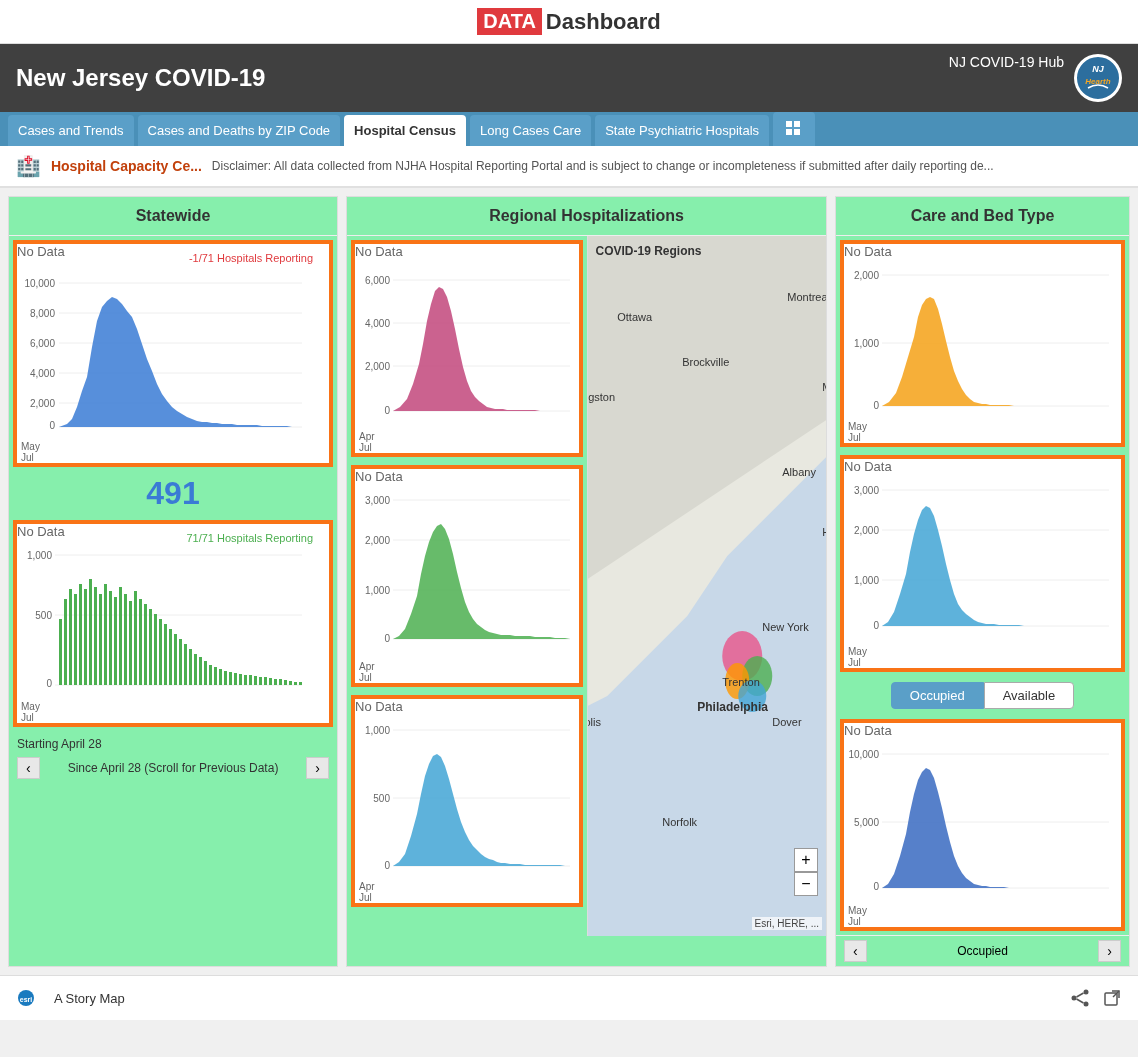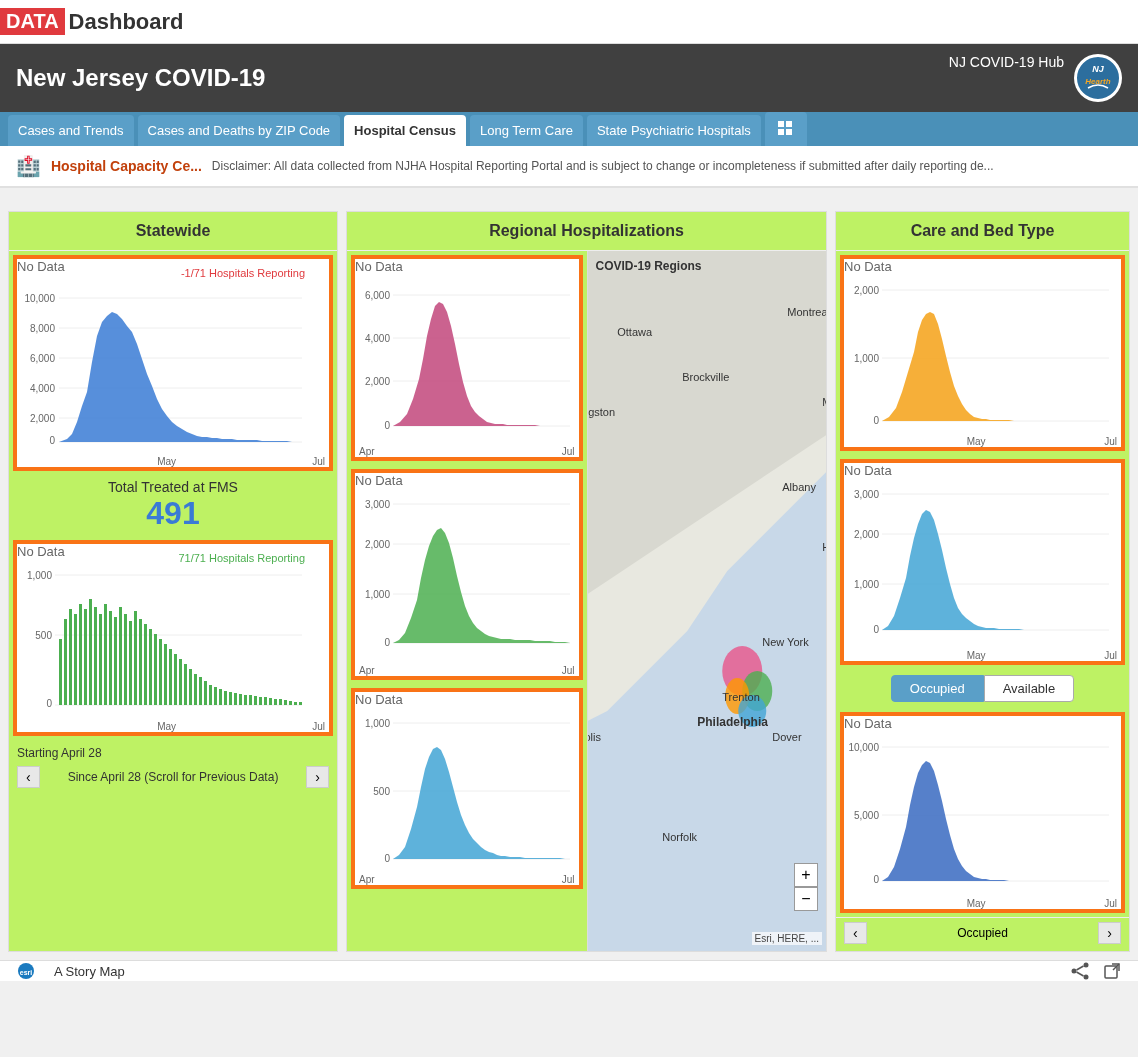--- a/index.html
+++ b/index.html
@@ -5,20 +5,21 @@
     * { box-sizing: border-box; margin: 0; padding: 0; }
     body { font-family: Arial, sans-serif; background: #f0f0f0; width: 1138px; min-height: 1057px; }
 
     
     .top-header {
       background: white;
       padding: 8px 0;
       display: flex;
       align-items: center;
       border-bottom: 1px solid #ddd;
+      justify-content: center;
     }
     .logo-data {
       background: #e03a3e;
       color: white;
       font-weight: bold;
       font-size: 20px;
       padding: 2px 6px;
       margin-right: 4px;
     }
     .logo-dashboard {
@@ -115,23 +116,22 @@
     .main-grid {
       display: grid;
       grid-template-columns: 330px 1fr 295px;
       gap: 0;
       padding: 8px;
       gap: 8px;
     }
 
     
     .panel {
-      background: #bef264;
+      background: #86efac;
       border: 1px solid #ddd;
-      margin-top: 15px;
     }
     .panel-header {
       text-align: center;
       font-weight: bold;
       font-size: 16px;
       padding: 10px;
       border-bottom: 1px solid #eee;
       color: #333;
     }
 
@@ -144,33 +144,34 @@
       position: relative;
     }
     .chart-no-data {
       font-size: 13px;
       color: #666;
       text-align: left;
     }
     .chart-reporting {
       position: absolute;
       top: 8px;
-      right: 24px;
+      right: 16px;
       font-size: 11px;
     }
     .reporting-red { color: #e03a3e; }
     .reporting-green { color: #4caf50; }
 
     .chart-label-bottom {
       display: flex;
       justify-content: space-between;
       font-size: 10px;
       color: #666;
       margin-top: 2px;
       padding: 0 4px;
+      flex-direction: column;
     }
 
     .total-treated {
       text-align: center;
       padding: 4px;
     }
     .total-treated-label {
       font-size: 14px;
       color: #333;
     }
@@ -282,21 +283,21 @@
       color: white;
       border-color: #5a9fc8;
     }
     .btn-toggle:first-child { border-radius: 4px 0 0 4px; }
     .btn-toggle:last-child { border-radius: 0 4px 4px 0; }
 
     
     .footer {
       background: white;
       border-top: 1px solid #ddd;
-      padding: 0 16px;
+      padding: 12px 16px;
       display: flex;
       align-items: center;
       justify-content: space-between;
       font-size: 13px;
       color: #333;
     }
     .footer-left {
       display: flex;
       align-items: center;
       gap: 8px;
@@ -338,21 +339,21 @@
         <path d="M14 34 Q24 28 34 34" stroke="white" stroke-width="1.5" fill="none"></path>
       </svg>
     </div>
   </div>
 </div>
 
 <div class="tabs-bar">
   <div class="tab">Cases and Trends</div>
   <div class="tab">Cases and Deaths by ZIP Code</div>
   <div class="tab active">Hospital Census</div>
-  <div class="tab">Long Term Care</div>
+  <div class="tab">Long Cases Care</div>
   <div class="tab">State Psychiatric Hospitals</div>
   <div class="tab-icon">
     <svg width="18" height="18" viewBox="0 0 18 18" fill="white">
       <rect x="1" y="1" width="6" height="6"></rect>
         <rect x="9" y="1" width="6" height="6"></rect>
       <rect x="1" y="9" width="6" height="6"></rect>
         <rect x="9" y="9" width="6" height="6"></rect>
     </svg>
   </div>
 </div>
@@ -390,21 +391,20 @@
         <path d="M42,168 L50,165 L55,160 L60,148 L65,132 L70,118 L75,88 L80,62 L85,48 L90,42 L95,38 L100,40 L105,45 L110,52 L115,58 L120,70 L125,85 L130,100 L135,112 L140,125 L145,135 L150,142 L155,148 L160,152 L165,155 L170,158 L175,160 L180,162 L185,163 L190,163 L195,164 L200,164 L205,165 L210,165 L215,165 L220,166 L225,166 L230,166 L235,166 L240,166 L245,167 L250,167 L255,167 L260,167 L265,167 L270,167 L275,168 L280,168 L285,168 L285,168 L42,168 Z" fill="#3a7bd5" opacity="0.85"></path>
       </svg>
       <div class="chart-label-bottom">
         <span></span>
           <span>May</span>
           <span>Jul</span>
       </div>
     </div>
 
     <div class="total-treated">
-      <div class="total-treated-label">Total Treated at FMS</div>
       <div class="total-treated-number">491</div>
     </div>
 
     <div class="chart-box">
       <div class="chart-no-data">No Data</div>
       <span class="chart-reporting reporting-green">71/71 Hospitals Reporting</span>
       <svg width="290" height="160" viewBox="0 0 290 160">
         <text x="35" y="20" font-size="10" fill="#666" text-anchor="end">1,000</text>
         <text x="35" y="80" font-size="10" fill="#666" text-anchor="end">500</text>
         <text x="35" y="148" font-size="10" fill="#666" text-anchor="end">0</text>

